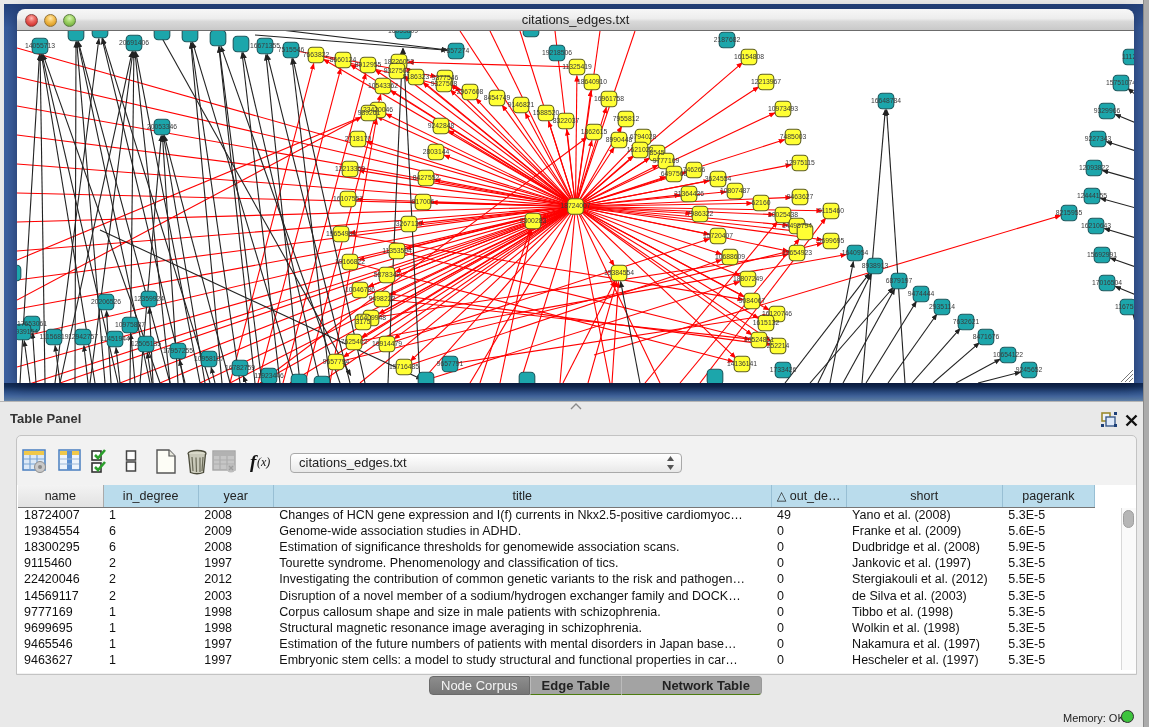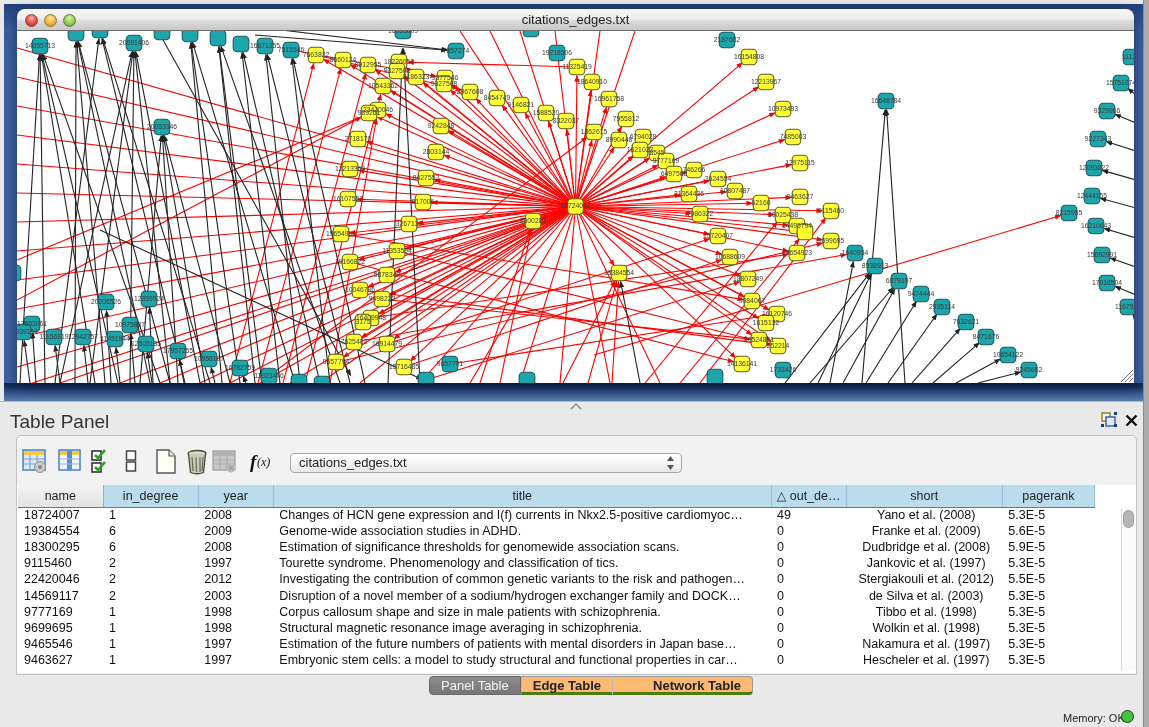--- a/index.html
+++ b/index.html
@@ -7,37 +7,37 @@
 #dockbar{position:absolute;left:4px;top:383px;width:1139px;height:18px;background:linear-gradient(#0f2650 0%,#15305c 20%,#2d5088 50%,#44679e 75%,#54759e 90%,#6383ad 100%);}
 #win{position:absolute;left:17px;top:9px;width:1117px;height:374px;border-radius:8px 8px 0 0;box-shadow:0 3px 14px rgba(0,0,20,0.45);}
 #titlebar{position:absolute;left:0;top:0;width:100%;height:22px;border-radius:8px 8px 0 0;background:linear-gradient(#f7f7f7 0%,#ededed 45%,#d8d8d8 60%,#c9c9c9 100%);border-bottom:1px solid #6c6c6c;}
 #title{position:absolute;left:0;top:3px;width:100%;text-align:center;font-size:13px;color:#222;}
 .tl{position:absolute;top:5px;width:13px;height:13px;border-radius:50%;}
 #tl1{left:8px;background:radial-gradient(circle at 50% 30%,#ffb8b4 0%,#ec6b65 35%,#d83c37 70%,#9c1f1c 100%);border:1px solid #8c4341;}
 #tl2{left:27px;background:radial-gradient(circle at 50% 30%,#ffe9b0 0%,#f3bf52 40%,#dd9f27 75%,#9c6d14 100%);border:1px solid #93743a;}
 #tl3{left:46px;background:radial-gradient(circle at 50% 30%,#d7f5b2 0%,#a3d669 40%,#7ab546 75%,#4e7c28 100%);border:1px solid #5d7c44;}
 #canvas{position:absolute;left:0;top:22px;width:1117px;height:352px;background:#fff;overflow:hidden;}
 #panel{position:absolute;left:0;top:401px;width:1149px;height:326px;background:#e9e9e9;border-top:1px solid #b5b5b5;}
-#ptitle{position:absolute;left:10px;top:9px;font-size:19px;color:#333;}
+#ptitle{position:absolute;left:10px;top:9px;font-size:13px;color:#333;font-weight:bold;}
 #pfloat{position:absolute;left:1101px;top:10px;width:17px;height:15px;}
 #pclose{position:absolute;left:1125px;top:11px;}
 #inner{position:absolute;left:16px;top:33px;width:1121px;height:240px;background:#f2f2f2;border:1px solid #c3c3c3;border-radius:5px 5px 0 0;}
 #toolbar{position:absolute;left:0px;top:0px;width:100%;height:44px;}
 #combo{position:absolute;left:273px;top:17px;width:392px;height:20px;background:linear-gradient(#ffffff,#f2f2f2 60%,#e8e8e8);border:1px solid #a9a9a9;border-radius:4px;font-size:13px;color:#222;line-height:18px;padding-left:8px;}
 #combo .spin{position:absolute;right:5px;top:1px;}
 table#tbl{position:absolute;left:1px;top:0px;border-collapse:collapse;table-layout:fixed;width:1077px;font-size:12.5px;color:#111;background:#fff;padding-left:16px;}
 #tbl th{background:#badcec;border-right:1px solid #98bfd4;border-bottom:1px solid #777;font-weight:normal;font-size:12.5px;color:#222;height:22px;padding:0;overflow:hidden;white-space:nowrap;}
 #tbl th.namecol{background:linear-gradient(#f3f3f3,#e2e2e2);border-right:1px solid #aaa;}
 #tbl td{height:16.1px;overflow:hidden;white-space:nowrap;padding:0 2px 0 6px;}
-#tbl td.c{text-align:center;}
+#tbl td.c{}
 #tblwrap{position:absolute;left:0px;top:49px;width:1119px;height:188px;overflow:hidden;background:#fff;}
 #vscroll{position:absolute;left:1104px;top:72px;width:15px;height:162px;background:#fafafa;border-left:1px solid #d9d9d9;}
 #vthumb{position:absolute;left:1px;top:2px;width:11px;height:18px;background:#b6b6b6;border:1px solid #9e9e9e;border-radius:6px;}
 #tabs{position:absolute;left:429px;top:274px;height:19px;display:flex;font-size:13px;font-weight:bold;}
-.tab{height:19px;line-height:18px;padding:0 11px;background:#fdba74;border-top:1px solid #999;border-bottom:3px solid #4d7c0f;color:#222;}
+.tab{height:19px;line-height:18px;padding:0 11px;background:#a3a3a3;border-top:1px solid #999;border-bottom:1px solid #4d7c0f;color:#222;}
 .tab.sel{background:linear-gradient(#8d8d8d,#767676);color:#f5f5f5;border:1px solid #6a6a6a;border-radius:4px 0 0 4px;font-weight:normal;}
 .tab.first{border-radius:4px 0 0 4px;}
 .tab.last{border-radius:0 4px 4px 0;border-right:1px solid #999;padding-left:40px;}
 .tab.mid{border-left:1px solid #bbb;}
 #memory{position:absolute;left:1063px;top:310px;font-size:11px;color:#222;}
 #memdot{position:absolute;left:1121px;top:308px;width:13px;height:13px;border-radius:50%;background:#3ec43e;border:1.5px solid #333;}
 #rightstrip{position:absolute;left:1143px;top:0px;width:6px;height:727px;background:#ababab;border-left:1px solid #8a8a8a;}
 .icon{position:absolute;top:13px;}
 </style></head>
 <body>
@@ -719,21 +719,21 @@
                 <td>5.3E-5</td>
               </tr>
    </tbody>
           </table>
    </div>
    <div id="vscroll">
           <div id="vthumb"></div>
         </div>
   </div>
   <div id="tabs">
-    <div class="tab sel first">Panel Table</div>
+    <div class="tab sel first">Node Corpus</div>
         <div class="tab mid">Edge Table</div>
         <div class="tab mid last">Network Table</div>
   </div>
   <div id="memory">Memory: OK</div>
       <div id="memdot"></div>
  </div>
  <div id="rightstrip"></div>
 </div>
 
 </body></html>

